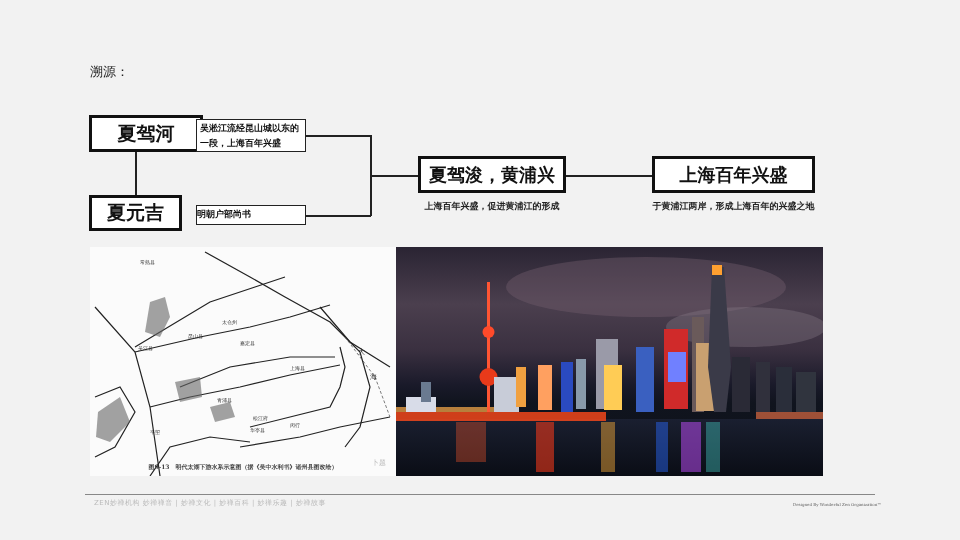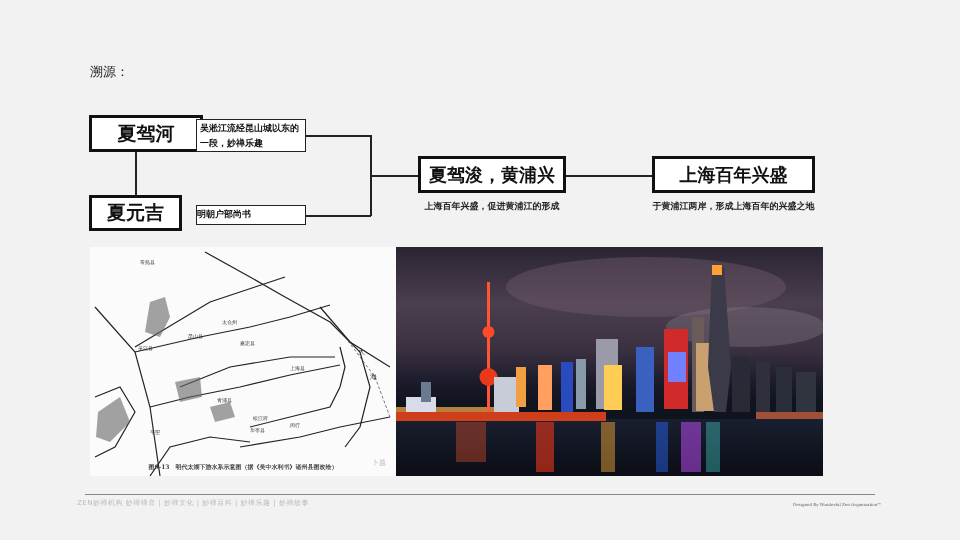--- a/index.html
+++ b/index.html
@@ -40,33 +40,33 @@
     .map-label { position: absolute; font-size: 5px; color: #333; }
 
     
     .photo {
       left: 396px; top: 247px; width: 427px; height: 229px; overflow: hidden;
       background: linear-gradient(180deg, #2a2433 0%, #4b3f4e 25%, #3a3040 45%, #1a1a2a 60%, #10141e 68%, #0d1018 100%);
     }
     .photo svg { position: absolute; left: 0; top: 0; }
 
     .footer-line { left: 85px; top: 494px; width: 790px; height: 1px; background: #888; }
-    .footer-left { left: 77px; top: 498px; font-size: 7px; color: #bbb; letter-spacing: 0.5px; }
+    .footer-left { left: 94px; top: 498px; font-size: 7px; color: #bbb; letter-spacing: 0.5px; }
     .footer-right { left: 793px; top: 502px; font-size: 4px; color: #666; font-family: "DejaVu Serif", serif; }
   </style>
 </head>
 <body>
 
 <div class="abs section-title">溯源：</div>
 
 <div class="abs name-box" style="left:89px;top:115px;width:114px;height:37px;font-size:19px;">夏驾河</div>
 <div class="abs vline" style="left:135px;top:152px;height:43px;"></div>
 <div class="abs name-box" style="left:89px;top:195px;width:93px;height:36px;font-size:19px;">夏元吉</div>
 
-<div class="abs note-box" style="left:196px;top:119px;width:110px;height:33px;padding:1px 3px;">吴淞江流经昆山城以东的一段，妙禅乐趣</div>
+<div class="abs note-box" style="left:196px;top:119px;width:110px;height:33px;padding:1px 3px;">吴淞江流经昆山城以东的一段，上海百年兴盛</div>
 <div class="abs note-box" style="left:196px;top:205px;width:110px;height:20px;line-height:17px;">明朝户部尚书</div>
 
 <div class="abs hline" style="left:306px;top:135px;width:65px;"></div>
 <div class="abs hline" style="left:306px;top:215px;width:65px;"></div>
 <div class="abs vline" style="left:370px;top:135px;height:81px;"></div>
 <div class="abs hline" style="left:370px;top:175px;width:48px;"></div>
 
 <div class="abs name-box" style="left:418px;top:156px;width:148px;height:37px;font-size:18px;">夏驾浚，黄浦兴</div>
 <div class="abs caption" style="left:392px;top:200px;width:200px;">上海百年兴盛，促进黄浦江的形成</div>
 

